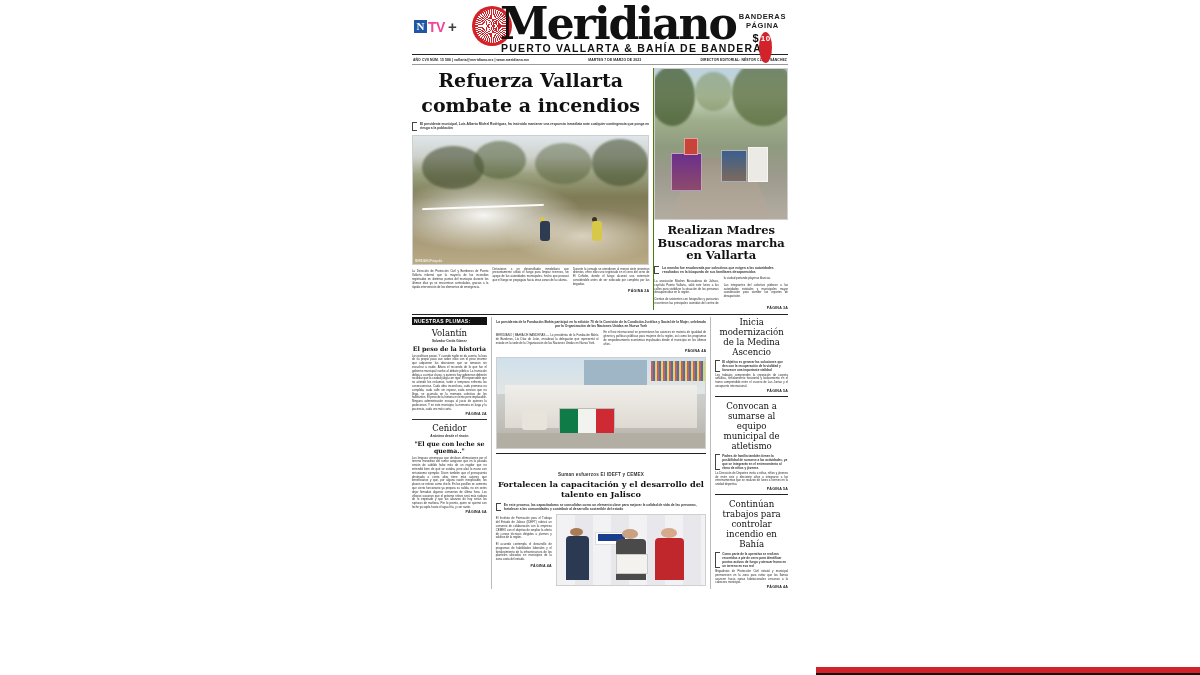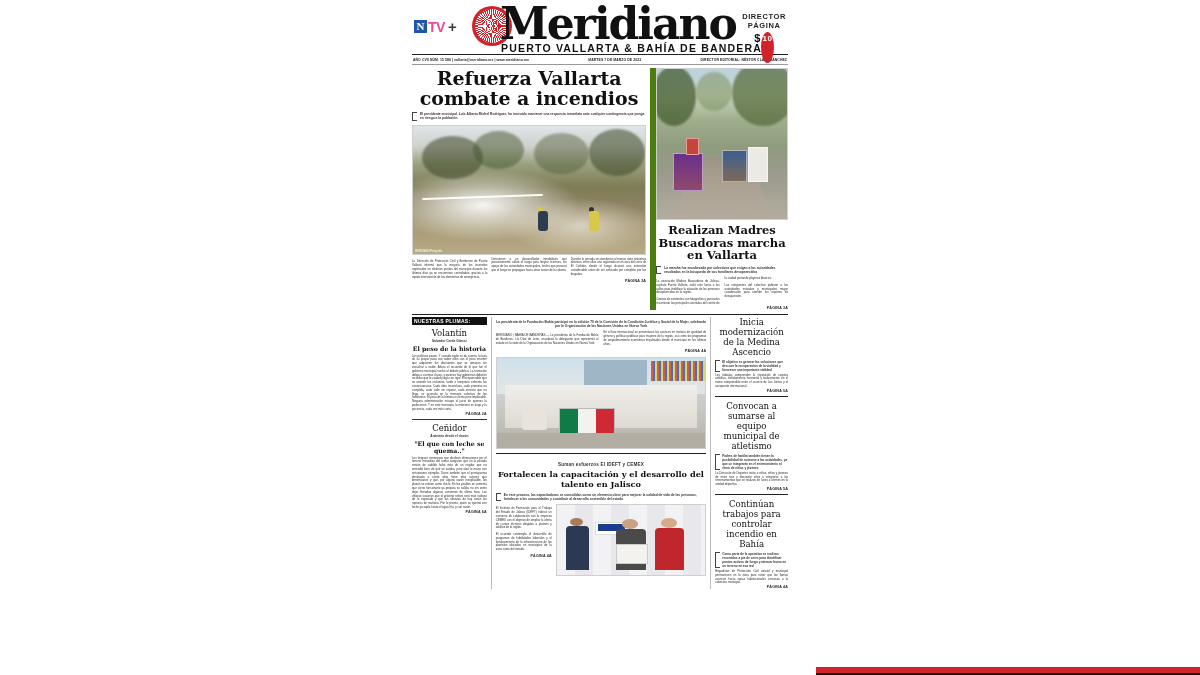--- a/index.html
+++ b/index.html
@@ -44,23 +44,23 @@
   
   .serif{font-family:"DejaVu Serif",serif;}
   .hl{font-family:"DejaVu Serif",serif;font-weight:bold;color:#111;text-align:center;}
   .body-txt{font-size:2.9px;line-height:3.8px;text-align:justify;color:#2a2a2a;}
   .deck{font-size:3.3px;line-height:4.3px;font-weight:bold;color:#333;}
   .pageref{font-size:3.6px;font-weight:bold;text-align:right;color:#222;letter-spacing:.2px;}
 
   
   .top{display:flex;margin:3px 4px 0;gap:4px;}
   .top-left{width:238px;}
-  .top-right{width:134px;border-left:6px solid #4d7c0f;}
-
-  .lead-hl{font-size:19px;line-height:20px;}
+  .top-right{width:134px;border-left:1px solid #4d7c0f;}
+
+  .lead-hl{font-size:19px;line-height:25px;}
   .lead-deck{display:flex;gap:3px;margin-top:4px;}
   .bracket{width:4px;border:1px solid #444;border-right:none;flex:none;}
 
   .photo{position:relative;overflow:hidden;border:1px solid #cfcfcf;background:#9a9a90;}
   .photo .cap{position:absolute;left:2px;bottom:1px;font-size:2.6px;color:#fff;}
 
   
   .fire{height:128px;margin-top:4px;
     background:
       radial-gradient(ellipse 60% 40% at 30% 62%, rgba(255,255,255,.92), rgba(255,255,255,0) 70%),
@@ -107,21 +107,21 @@
   .center-hl{font-size:13px;line-height:14.5px;margin-top:2px;}
   .center-deck{font-size:3.3px;line-height:4.3px;font-weight:bold;text-align:center;color:#333;margin-top:3px;}
   .un{height:90px;margin-top:4px;
      background:linear-gradient(#b9cede 0%, #ccd6dd 28%, #c9c9c4 55%, #b4b0a8 100%);}
 
   .right-hl{font-family:"DejaVu Serif",serif;font-size:8.6px;line-height:10px;text-align:center;color:#111;}
   .right-blk{padding-bottom:3px;border-bottom:1px solid #222;margin-bottom:4px;}
   .right-body{display:flex;gap:2px;margin-top:3px;}
 
   
-  .bot{margin:4px 4px 0;border-top:1px solid #222;padding-top:8px;}
+  .bot{margin:4px 4px 0;border-top:1px solid #222;padding-top:18px;}
   .kicker{font-size:4.6px;font-weight:bold;text-align:center;color:#333;letter-spacing:.2px;}
   .bot-hl{font-family:"DejaVu Serif",serif;font-weight:bold;font-size:8.2px;text-align:center;
      margin-top:2px;color:#111;}
   .cemex{height:70px;
      background:linear-gradient(#e9e9ec,#dedee3);}
   .cemex .backdrop{position:absolute;inset:0;background:
       repeating-linear-gradient(90deg,#f2f2f4 0 18px,#e7e7ec 18px 36px);}
 
   .footer-bar{position:absolute;left:408px;bottom:2px;width:384px;height:6px;background:#d2232a;}
   .footer-bar:after{content:"";position:absolute;left:0;top:6px;width:100%;height:2px;background:#111;}
@@ -137,21 +137,21 @@
       <span class="nbox">N</span>
       <span class="tv">TV</span>
       <span class="plus">+</span>
     </div>
     <div class="sunburst">
           <div class="core"></div>
         </div>
     <div class="logo">Meridiano</div>
     <div class="logo-sub">PUERTO VALLARTA &amp; BAHÍA DE BANDERAS</div>
     <div class="epoca">
-      <div>DIRECTOR</div>
+      <div>BANDERAS</div>
       <div>PÁGINA</div>
       <div class="price">
         <span>$</span><span class="coin">10</span>
       </div>
     </div>
   </div>
 
   <div class="rule-thin"></div>
   <div class="infobar">
     <div>AÑO CVII NÚM. 15 586 | vallarta@meridiano.mx | www.meridiano.mx</div>

